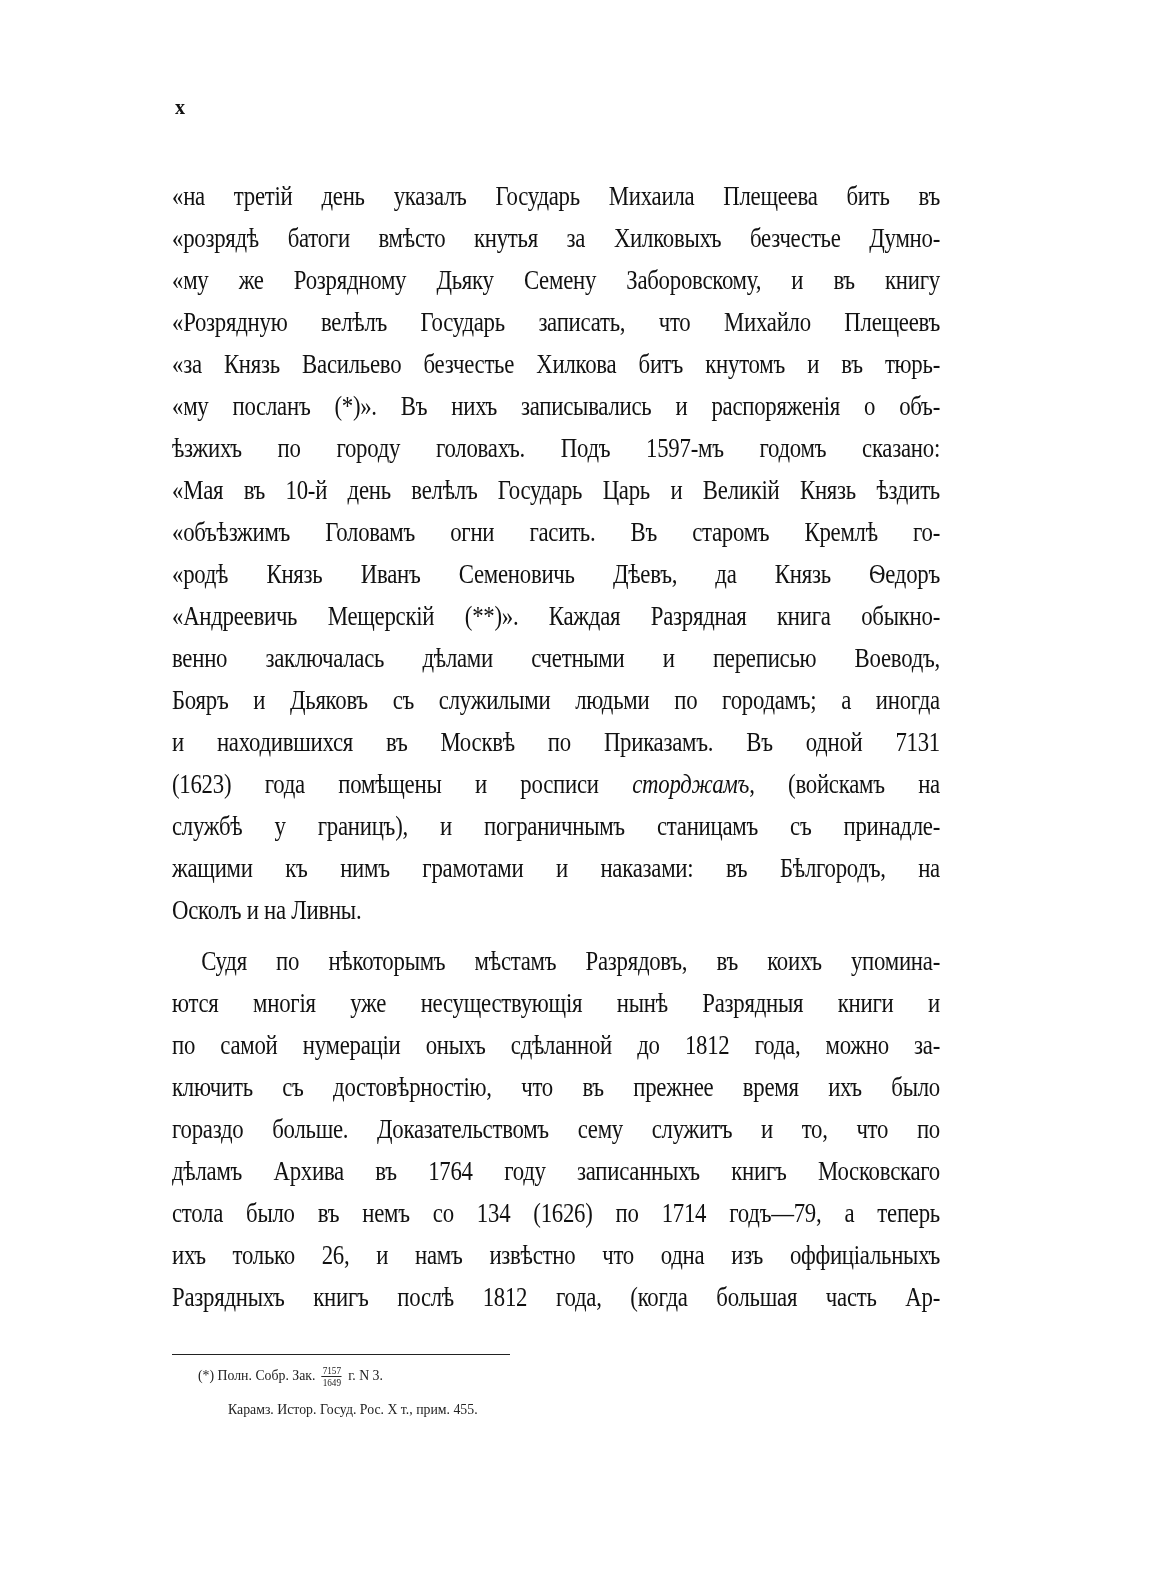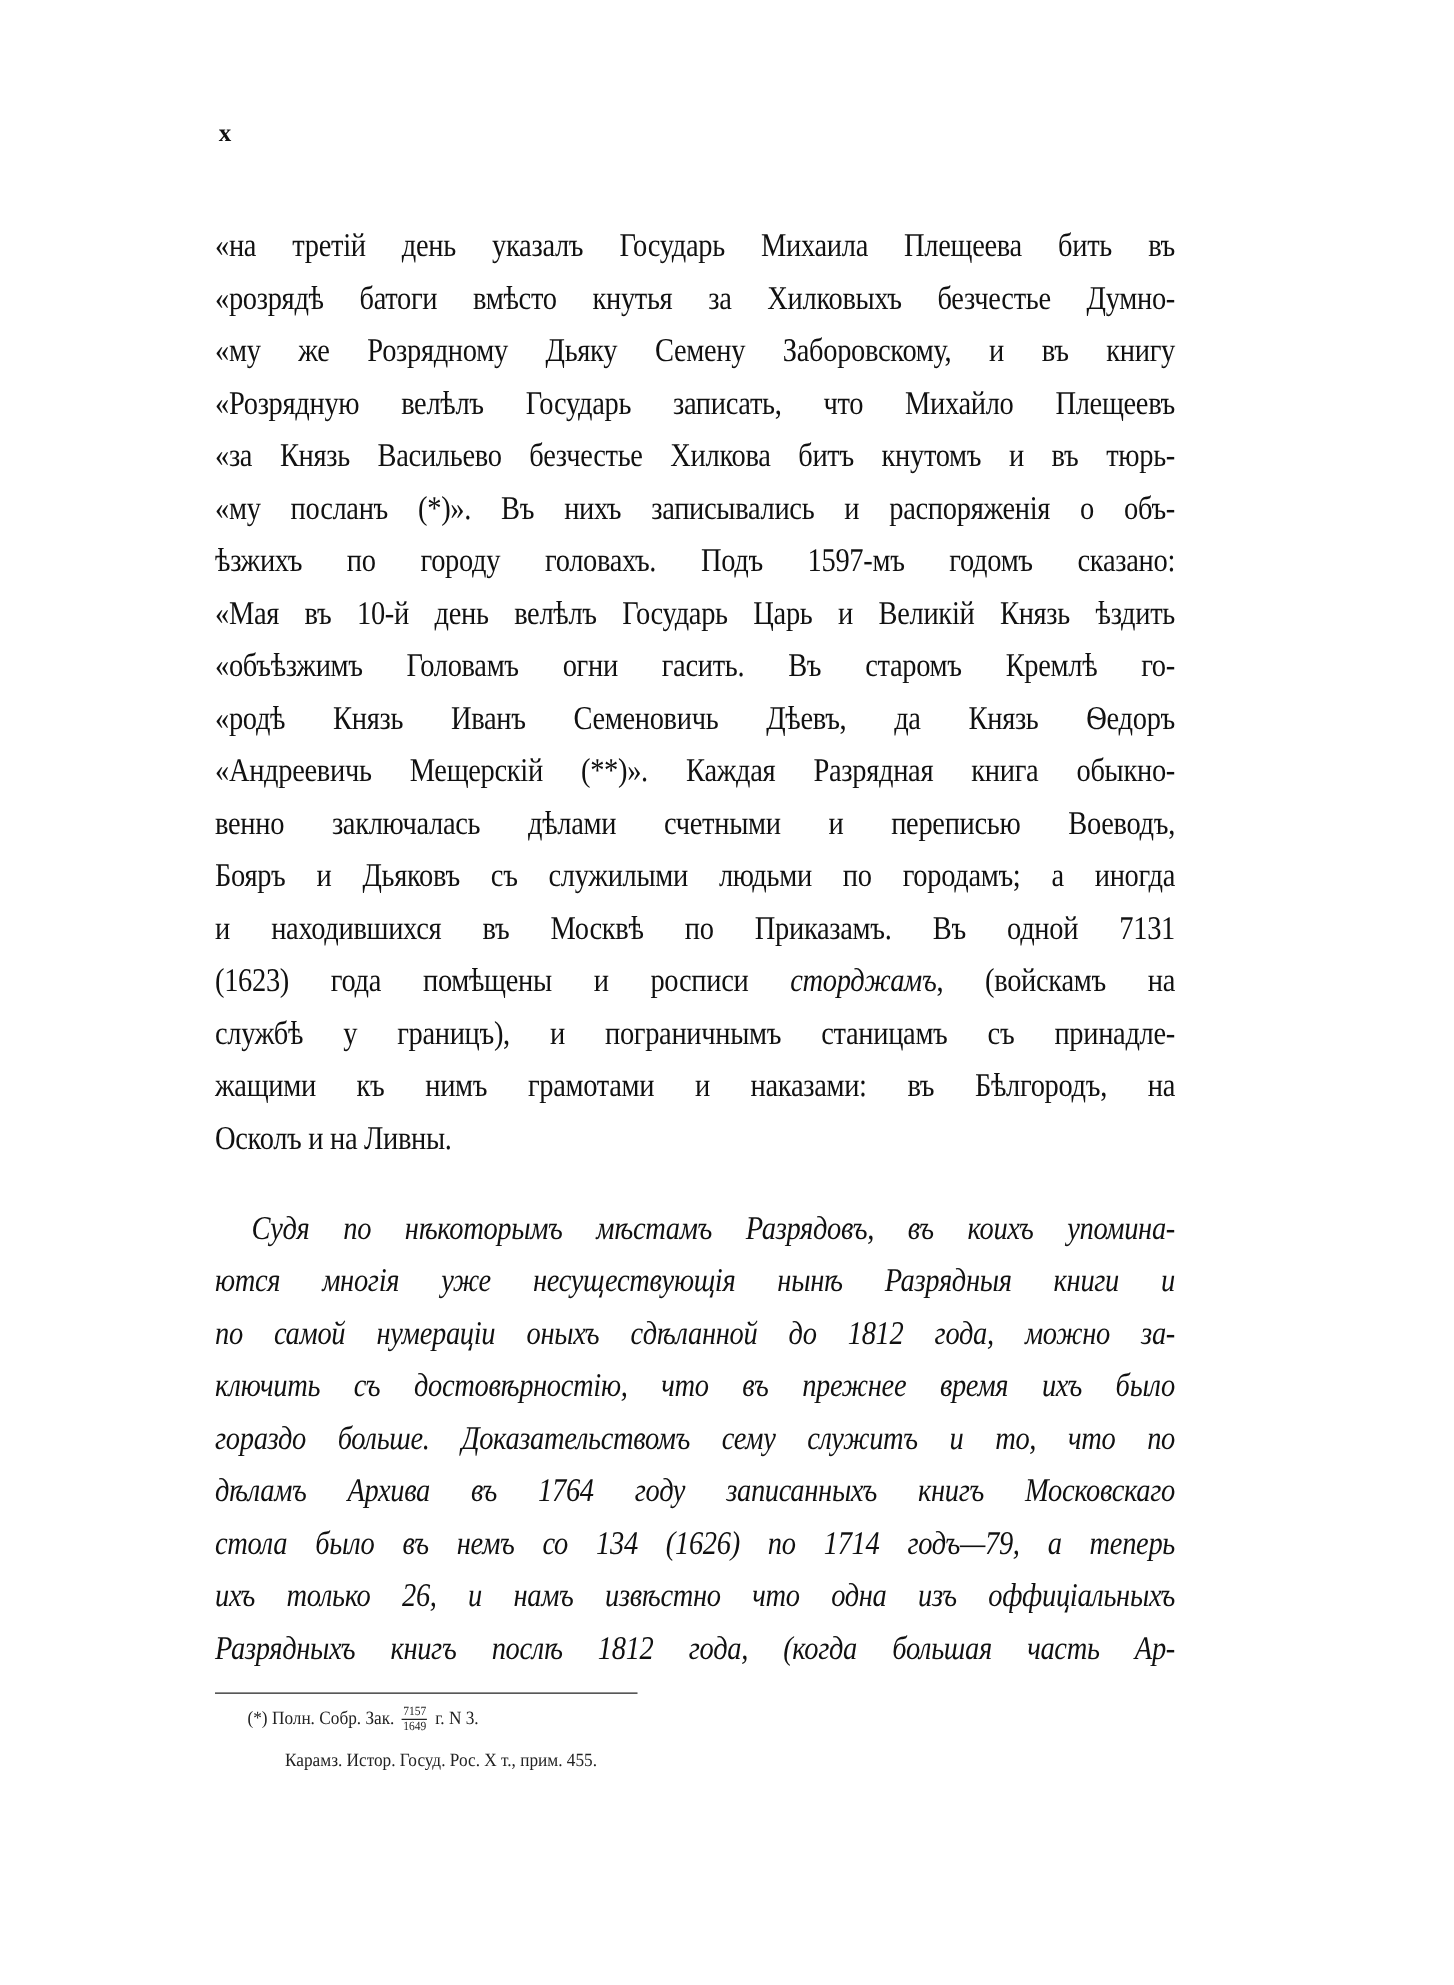--- a/index.html
+++ b/index.html
@@ -41,21 +41,21 @@
       width: 893px;
     }
     .line.last {
       text-align-last: left;
     }
     .line.indent {
       padding-left: 34px;
       box-sizing: border-box;
     }
     .para1 { top: 143px; margin-top: 32px; }
-    .para2 { top: 961px; font-style: italic; }
+    .para2 { top: 940px; }
     .rule {
       position: absolute;
       left: 172px;
       top: 1354px;
       width: 338px;
       height: 0;
       border-top: 1.5px solid #222;
     }
     .footnote {
       position: absolute;

